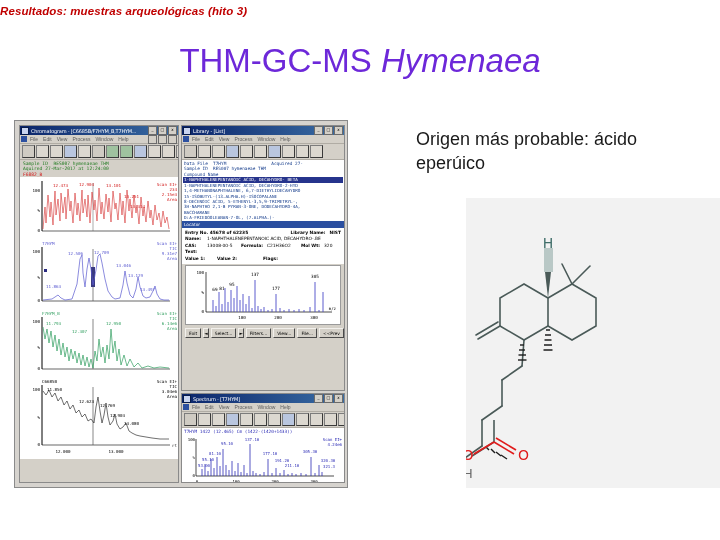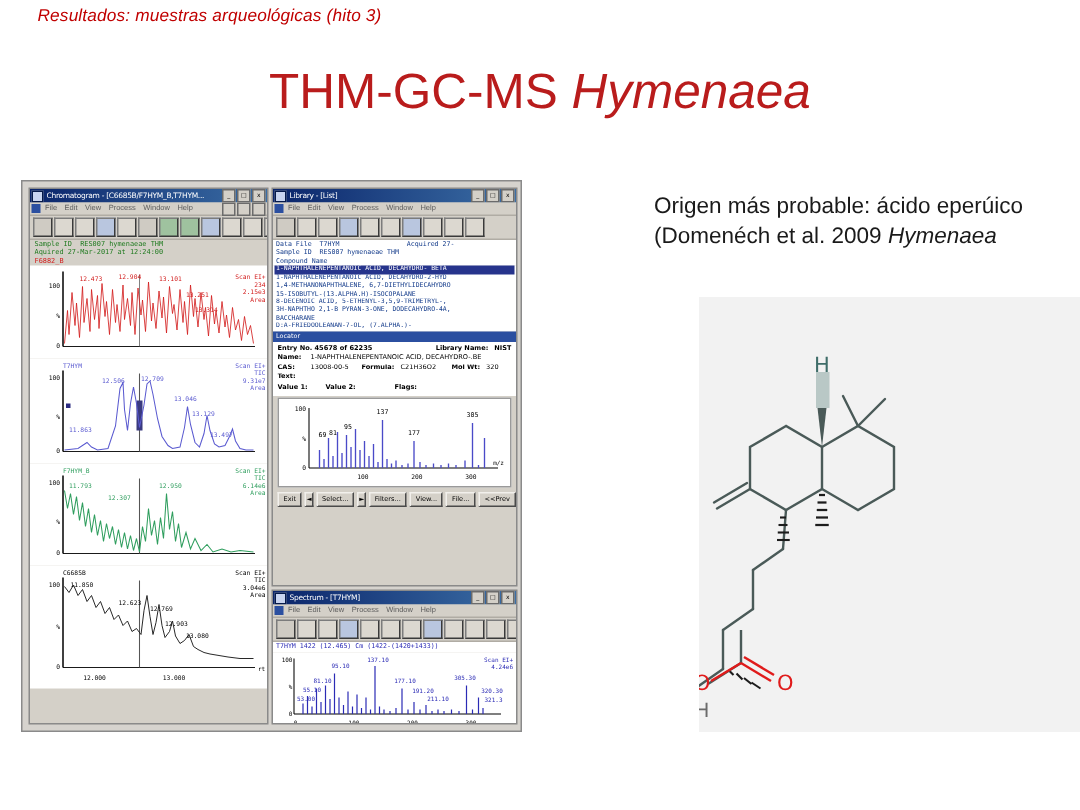--- a/index.html
+++ b/index.html
@@ -5,35 +5,35 @@
   html,body{margin:0;padding:0;}
   body{
     width:720px;height:540px;background:#ffffff;
     font-family:"Liberation Sans",sans-serif;
     overflow:hidden;position:relative;
   }
   .slide{position:relative;width:720px;height:540px;}
 
   
   .kicker{
-    position:absolute;left:25px;top:5px;
-    font-size:11.5px;font-weight:normal;font-style:italic;
+    position:absolute;left:0;top:5px;
+    font-size:11.5px;font-weight:bold;font-style:italic;
     color:#c00000;letter-spacing:.1px;white-space:nowrap;
   }
   .title{
     position:absolute;left:0;top:42px;width:720px;
-    text-align:center;font-size:33px;color:#b91c1c;
+    text-align:center;font-size:33px;color:#6d28d9;
     font-weight:400;white-space:nowrap;
   }
   .title .sp{font-style:italic;}
 
   
   .caption{
-    position:absolute;left:436px;top:128px;width:278px;
-    font-size:15px;line-height:1.32;color:#1a1a1a;
+    position:absolute;left:416px;top:128px;width:278px;
+    font-size:18px;line-height:1.32;color:#1a1a1a;
   }
   .caption i{font-style:italic;}
 
   
   .shot{position:absolute;left:14px;top:120px;width:334px;height:368px;
         background:#d6d3ce;border:1px solid #8a8a8a;box-sizing:border-box;}
 
   
   .win{position:absolute;background:#d4d0c8;border:1px solid #8a8a8a;box-sizing:border-box;
        overflow:hidden;}
@@ -105,21 +105,20 @@
 <body>
 
 <div class="slide">
 
   <div class="kicker">Resultados: muestras arqueológicas (hito 3)</div>
 
   <div class="title"><span>THM-GC-MS </span><span class="sp">Hymenaea</span></div>
 
   <div class="caption">
     <div>Origen más probable: ácido eperúico</div>
-    <div><span>(Domenéch et al. 2009 </span><i>Hymenaea</i></div>
   </div>
 
   <div class="shot">
 
     <div class="win" id="winChrom">
       <div class="tbar">
         <span class="tico"></span>
         <span class="ttxt">Chromatogram - [C6685B/F7HYM_B,T7HYM...</span>
         <span class="tbtns">
           <span>_</span>

